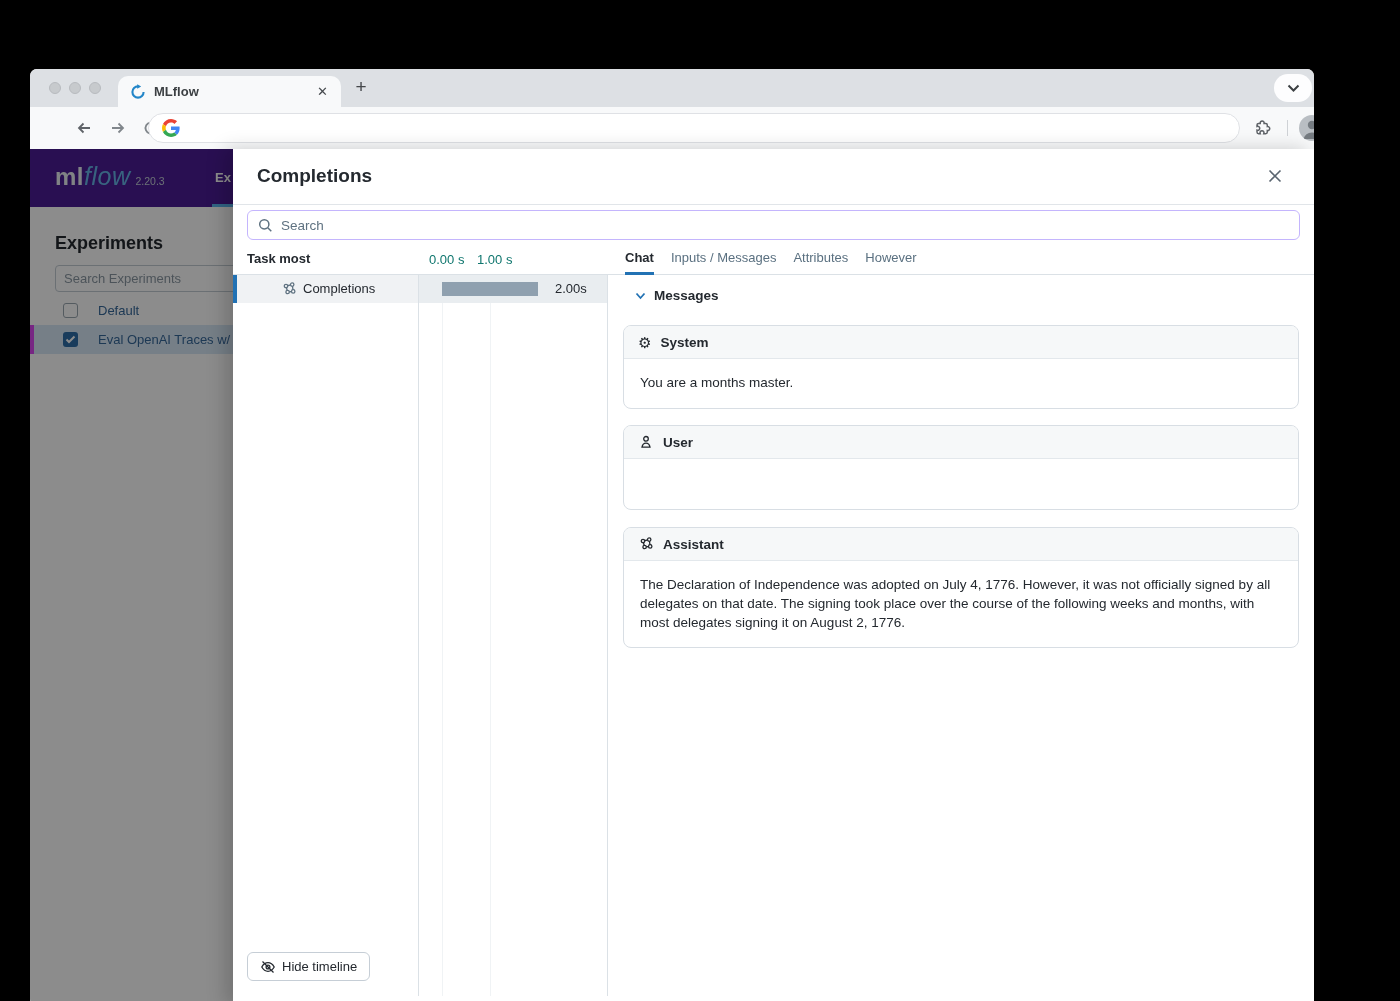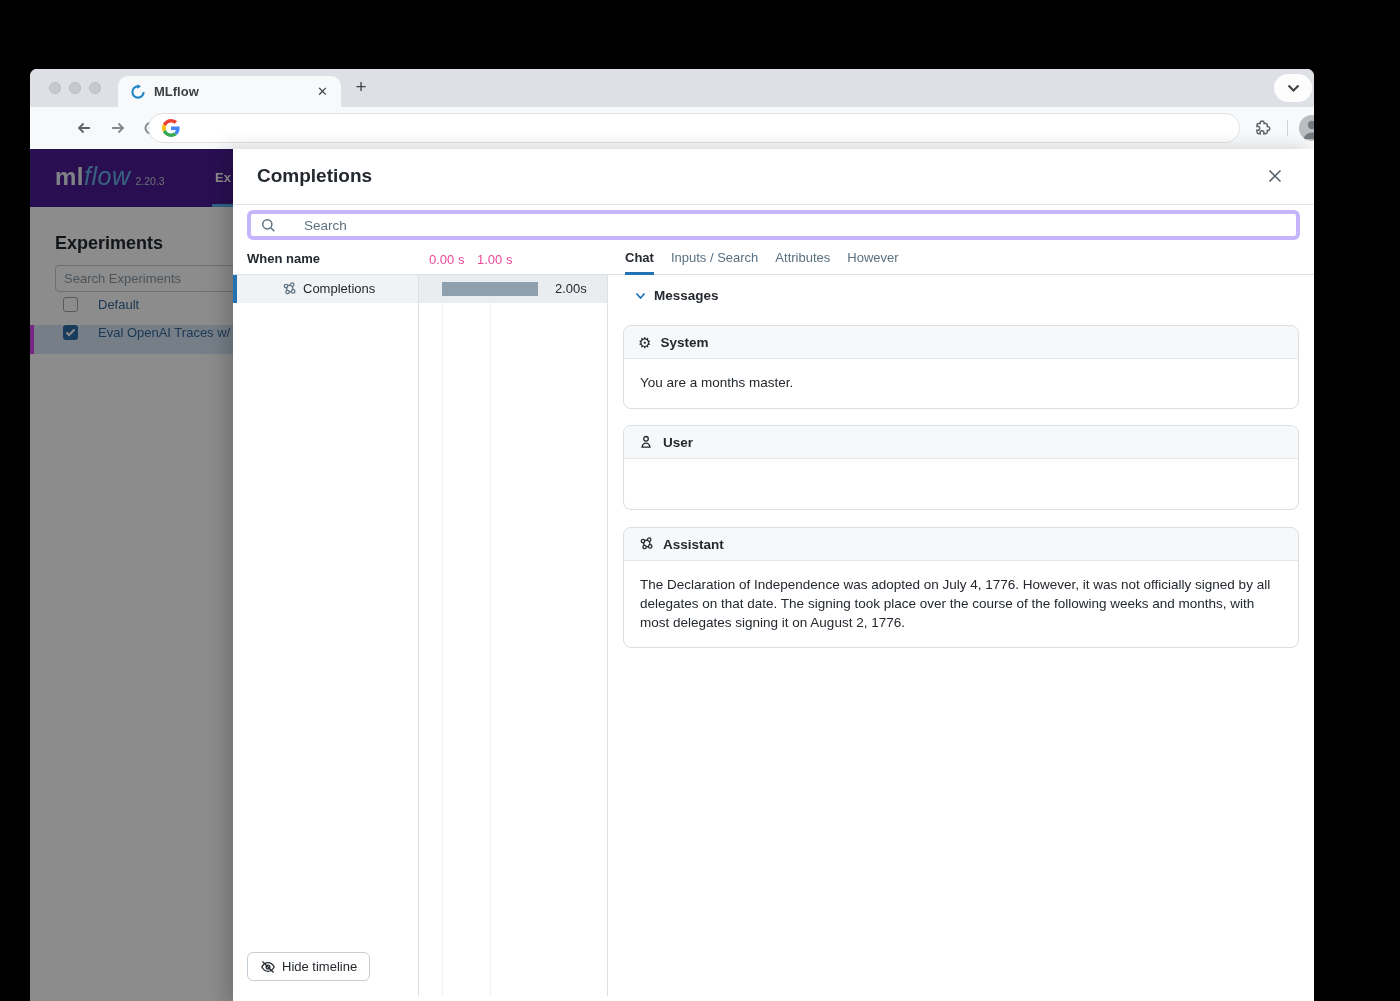--- a/index.html
+++ b/index.html
@@ -44,48 +44,48 @@
   .logo-ml { font-size:24px; font-weight:bold; color:#e9eef2; letter-spacing:.5px; }
   .logo-flow { font-size:25px; font-style:italic; color:#66b5e8; letter-spacing:.5px; }
   .logo-ver { font-size:10.5px; color:#c2cdd6; margin-left:5px; }
   .nav-partial { position:absolute; left:185px; top:21px; font-size:13px; color:#fff; font-weight:bold; }
   .nav-underline { position:absolute; left:182px; bottom:0; width:21px; height:3px; background:#59b7ef; }
 
   .sb-title { position:absolute; left:25px; top:141px; font-size:18px; font-weight:bold; color:#24292f; }
   .sb-search { position:absolute; left:25px; top:116px; width:200px; height:27px; border:1px solid #c4ccd4;
                border-radius:4px; background:#fff; font-size:13px; padding:0 8px; outline:none; }
   .sb-search::placeholder { color:#8b98a3; }
-  .exp-row { position:absolute; left:0; width:203px; height:27px; display:flex; align-items:flex-start; }
+  .exp-row { position:absolute; left:0; width:203px; height:27px; display:flex; align-items:center; }
   .row-default { top:148px; padding-left:33px; }
   .row-selected { top:176px; height:29px; background:#d7e7f6; border-left:4px solid #d946ef; padding-left:29px; }
   .cb { width:15px; height:15px; border-radius:3px; flex:0 0 auto; }
   .cb-off { border:1.5px solid #9aa6b0; background:#fff; }
   .cb-on { background:#2e6da8; display:flex; align-items:center; justify-content:center; }
   .exp-label { font-size:13px; color:#36689a; margin-left:20px; white-space:nowrap; }
   .dim-overlay { position:absolute; inset:0; background:rgba(0,0,0,0.45); z-index:5; }
 
   
   .modal { position:absolute; left:203px; top:0; right:0; bottom:0; background:#fff; z-index:10;
            box-shadow:-8px 0 18px rgba(0,0,0,.18); }
   .modal-header { position:relative; height:56px; border-bottom:1px solid #e1e5e9; }
   .modal-title { position:absolute; left:24px; top:16px; font-size:19px; font-weight:bold; color:#24292f; }
   .modal-close { position:absolute; right:28px; top:18px; width:20px; height:20px; }
 
-  .modal-search { position:absolute; left:14px; right:14px; top:61px; height:30px; border:4px solid #c4b5fd;
-                  border-radius:6px; display:flex; align-items:center; padding-left:10px; background:#fff;gap:20px; }
+  .modal-search { position:absolute; left:14px; right:14px; top:61px; height:30px; border:1px solid #c4b5fd;
+                  border-radius:6px; display:flex; align-items:center; padding-left:10px; background:#fff; }
   .modal-search input { border:none; outline:none; flex:1; font-size:13.5px; margin-left:8px; background:transparent; }
   .modal-search input::placeholder { color:#5f7281; }
 
   .main { position:absolute; top:95px; left:0; right:0; bottom:0; }
   .vdiv { position:absolute; top:31px; bottom:10px; width:1px; background:#dbe1e6; }
   .vd1 { left:185px; } .vd2 { left:374px; }
   .hd-border { position:absolute; top:30px; left:0; width:374px; height:1px; background:#dbe1e6; }
 
   .task-col-header { position:absolute; left:14px; top:7px; font-size:13px; font-weight:bold; color:#24292f; }
-  .tick { position:absolute; top:8px; font-size:13px; color:#ec4899; }
+  .tick { position:absolute; top:8px; font-size:13px; color:#0f766e; }
   .tick0 { left:196px; } .tick1 { left:244px; }
   .gridline { position:absolute; top:31px; bottom:10px; width:1px; background:#f0f3f5; }
   .gl0 { left:209px; } .gl1 { left:257px; }
 
   .task-row { position:absolute; top:31px; left:0; width:374px; height:28px; }
   .task-row .accent { position:absolute; left:0; top:0; width:4px; height:100%; background:#2272B4; }
   .task-row .name-bg { position:absolute; left:4px; top:0; width:181px; height:100%; background:#f0f2f4; }
   .task-row .tl-bg { position:absolute; left:186px; top:0; width:188px; height:100%; background:#e9edf0; }
   .task-ic { position:absolute; left:48px; top:6px; color:#5f7281; }
   .task-name { position:absolute; left:70px; top:0; line-height:28px; font-size:13px; color:#24292f; }
@@ -236,21 +236,21 @@
           <svg width="15" height="15" viewBox="0 0 15 15">
               <circle cx="6.3" cy="6.3" r="4.6" fill="none" stroke="#5f7281" stroke-width="1.5"></circle>
               <path d="M9.8 9.8l3.5 3.5" stroke="#5f7281" stroke-width="1.5"></path>
             </svg>
         </span>
         <input placeholder="Search" style="">
       </div>
 
       <div class="main">
 
-        <div class="task-col-header">When name</div>
+        <div class="task-col-header">Task most</div>
         <div class="tick tick0">0.00 s</div>
         <div class="tick tick1">1.00 s</div>
         <div class="hd-border"></div>
         <div class="gridline gl0"></div>
         <div class="gridline gl1"></div>
         <div class="vdiv vd1"></div>
         <div class="vdiv vd2"></div>
 
         <div class="task-row">
           <div class="accent"></div>
@@ -279,21 +279,21 @@
               <circle cx="8" cy="8" r="1.9" fill="none" stroke="#24292f" stroke-width="1.3"></circle>
               <path d="M2.5 2.5l11 11" stroke="#24292f" stroke-width="1.3"></path>
             </svg>
           </span>
           <span>Hide timeline</span>
         </div>
 
         <div class="detail">
           <div class="tabs">
             <span class="tab-item active">Chat</span>
-            <span class="tab-item">Inputs / Search</span>
+            <span class="tab-item">Inputs / Messages</span>
             <span class="tab-item">Attributes</span>
             <span class="tab-item">However</span>
           </div>
 
           <div class="msgs-header">
             <svg width="11" height="8" viewBox="0 0 11 8">
               <polyline points="1.5,1.5 5.5,6 9.5,1.5" fill="none" stroke="#2272B4" stroke-width="1.8"></polyline>
             </svg>
             <span class="msgs-title">Messages</span>
           </div>

